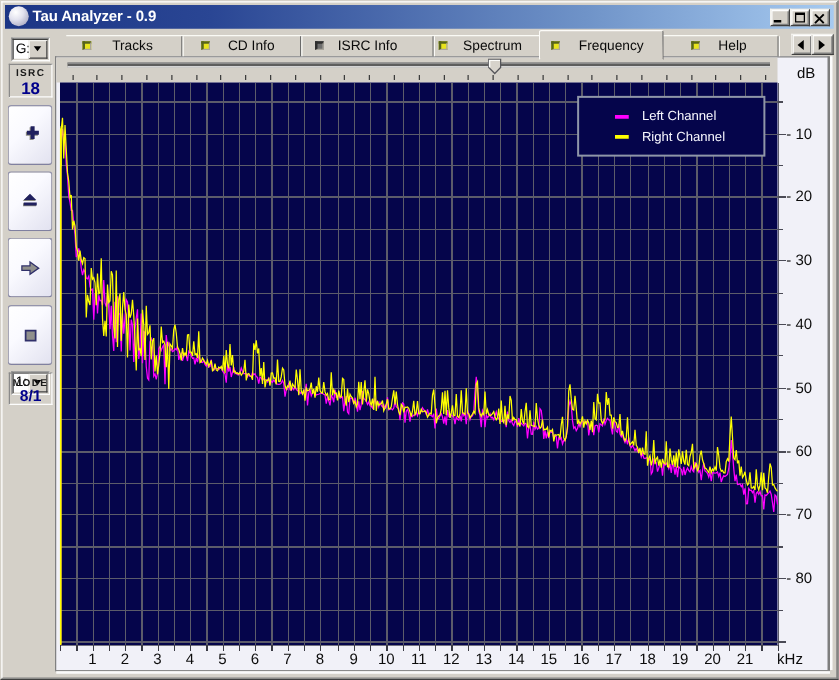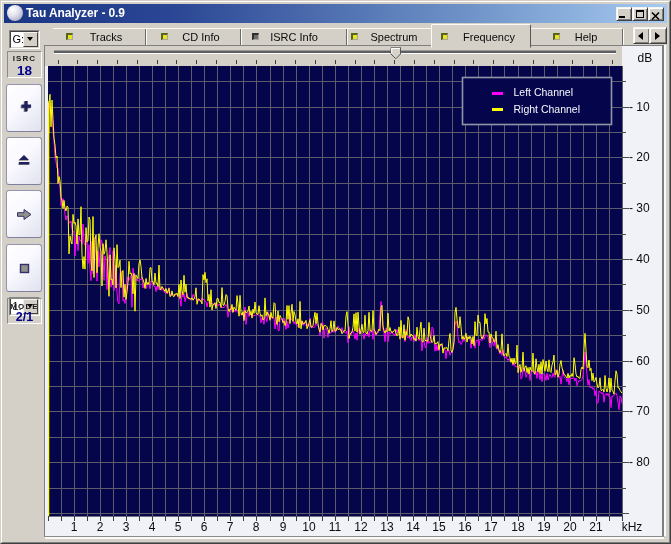--- a/index.html
+++ b/index.html
@@ -270,15 +270,15 @@
           <rect x="13.5" y="19.5" width="8" height="8" fill="#90908c" stroke="#30306a" stroke-width="1.4"></rect>
         </svg></div>
  <div class="abs combo" style="left:9px;top:297px;">
         <div class="cfield">1:</div>
         <div class="cbtn">
           <span class="dn"></span>
         </div>
       </div>
  <div class="abs" style="left:7px;top:298px;width:33px;height:24px;border:1px solid;border-color:#8a8a8a #fdfdfd #fdfdfd #8a8a8a">
    <div class="mini" style="margin-top:3.5px">MODE</div>
-   <div class="navy" style="font-size:12.5px;line-height:10px;margin-top:2.5px">2/1</div>
+   <div class="navy" style="font-size:12.5px;line-height:10px;margin-top:2.5px">8/1</div>
  </div>
 </line></div>
 
 </body></html>

